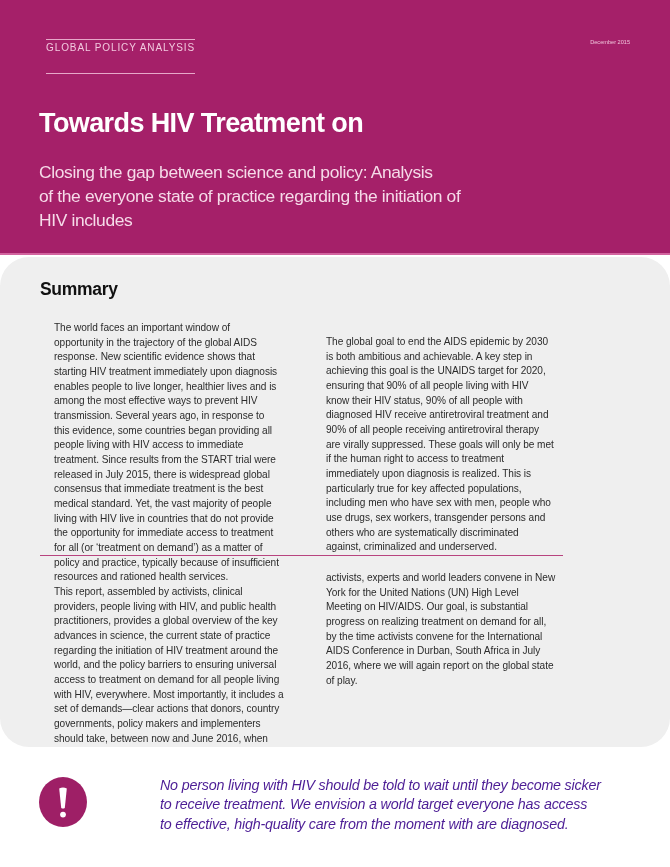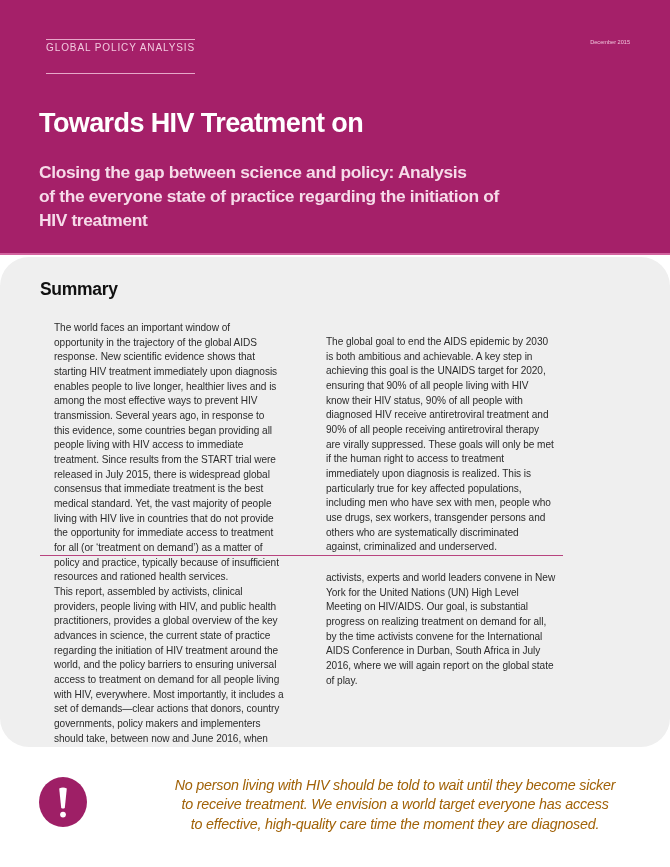--- a/index.html
+++ b/index.html
@@ -46,21 +46,21 @@
       letter-spacing: -0.6px;
       margin-top: 22px;
     }
     .subtitle {
       position: absolute; left: 39px; top: 160px;
       width: 470px;
       color: #f6dbe9;
       font-size: 17.4px;
       line-height: 24px;
       letter-spacing: -0.35px;
-      font-weight: bold;
+      font-weight: normal;
     }
 
     
     .summary {
       position: absolute; left: 0; top: 257px;
       width: 670px; height: 490px;
       background: #efefef;
       border-radius: 29px;
     }
     .summary-heading {
@@ -95,22 +95,22 @@
       width: 670px; height: 120px;
       background: #ffffff;
     }
     .alert-icon {
       position: absolute; left: 38px; top: 30px;
       width: 50px; height: 50px;
     }
     .quote {
       position: absolute; right: 40px; top: 29px;
       width: 470px;
-      text-align: center;
-      color: #a16207;
+      text-align: left;
+      color: #4c1d95;
       font-style: italic;
       font-size: 14.3px;
       line-height: 19.3px;
       letter-spacing: -0.2px;
     }
     .quote span { display: block; }
   </style>
 </head>
 <body>
 
@@ -118,21 +118,21 @@
 
   <header class="header">
     <div class="kicker">GLOBAL POLICY ANALYSIS</div>
     <div class="date">December 2015</div>
     <h1 class="title">
       <span style="display:block">Towards HIV Treatment on</span>
     </h1>
     <h2 class="subtitle">
       <span style="display:block">Closing the gap between science and policy:  Analysis</span>
       <span style="display:block">of the everyone state of practice regarding the initiation of</span>
-      <span style="display:block">HIV treatment</span>
+      <span style="display:block">HIV includes</span>
     </h2>
   </header>
 
   <section class="summary">
     <h3 class="summary-heading">Summary</h3>
 
     <div class="col top-left">
       <p>The world faces an important window of opportunity in the trajectory of the global AIDS response. New scientific evidence shows that starting HIV treatment immediately upon diagnosis enables people to live longer, healthier lives and is among the most effective ways to prevent HIV transmission. Several years ago, in response to this evidence, some countries began providing all people living with HIV access to immediate treatment. Since results from the START trial were released in July 2015, there is widespread global consensus that immediate treatment is the best medical standard. Yet, the vast majority of people living with HIV live in countries that do not provide the opportunity for immediate access to treatment for all (or ‘treatment on demand’) as a matter of policy and practice, typically because of insufficient resources and rationed health services.</p>
     </div>
     <div class="col top-right">
@@ -153,17 +153,17 @@
     <div class="alert-icon">
       <svg width="50" height="50" viewBox="0 0 50 50">
         <ellipse cx="25" cy="25" rx="24" ry="25" fill="#9e1f66"></ellipse>
         <path d="M21.2 11.5 Q25 9.5 28.8 11.5 L26.8 31 Q25 32.2 23.2 31 Z" fill="#ffffff"></path>
         <circle cx="25" cy="37.6" r="2.9" fill="#ffffff"></circle>
       </svg>
     </div>
     <blockquote class="quote">
       <span>No person living with HIV should be told to wait until they become sicker</span>
       <span>to receive treatment. We envision a world target everyone has access</span>
-      <span>to effective, high-quality care time the moment they are diagnosed.</span>
+      <span>to effective, high-quality care from the moment with are diagnosed.</span>
     </blockquote>
   </section>
 
 </div>
 
 </body></html>

